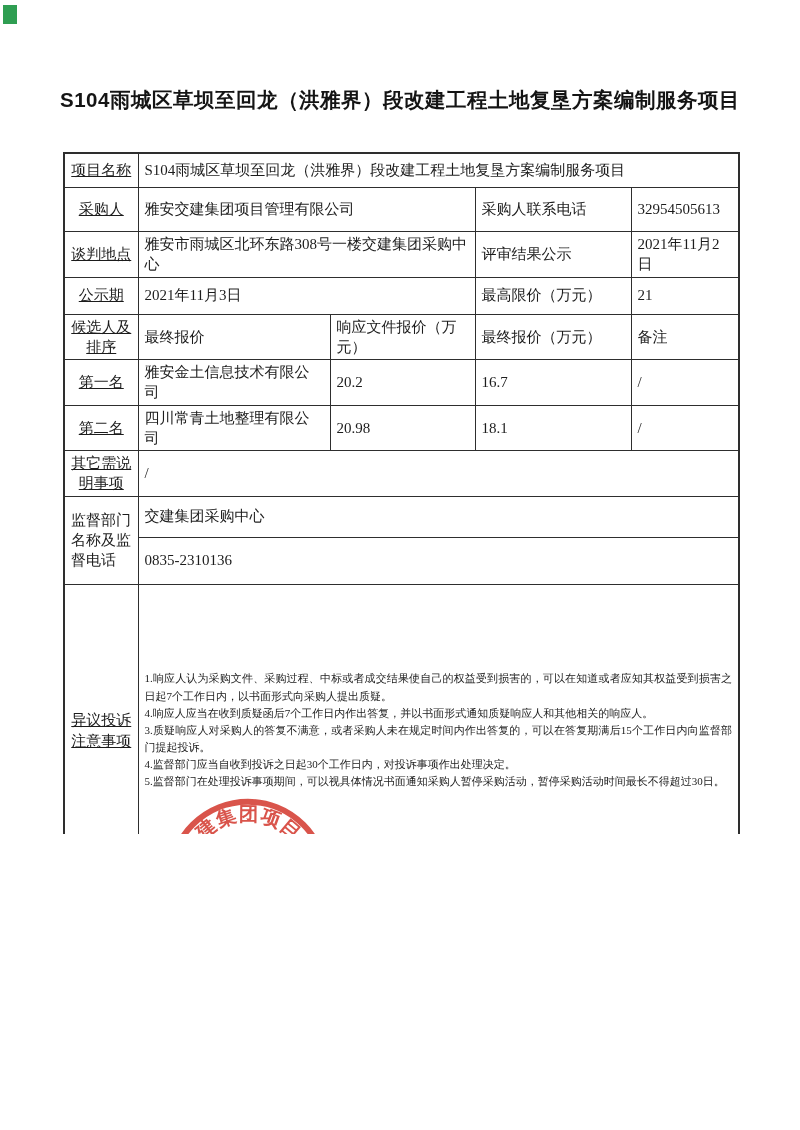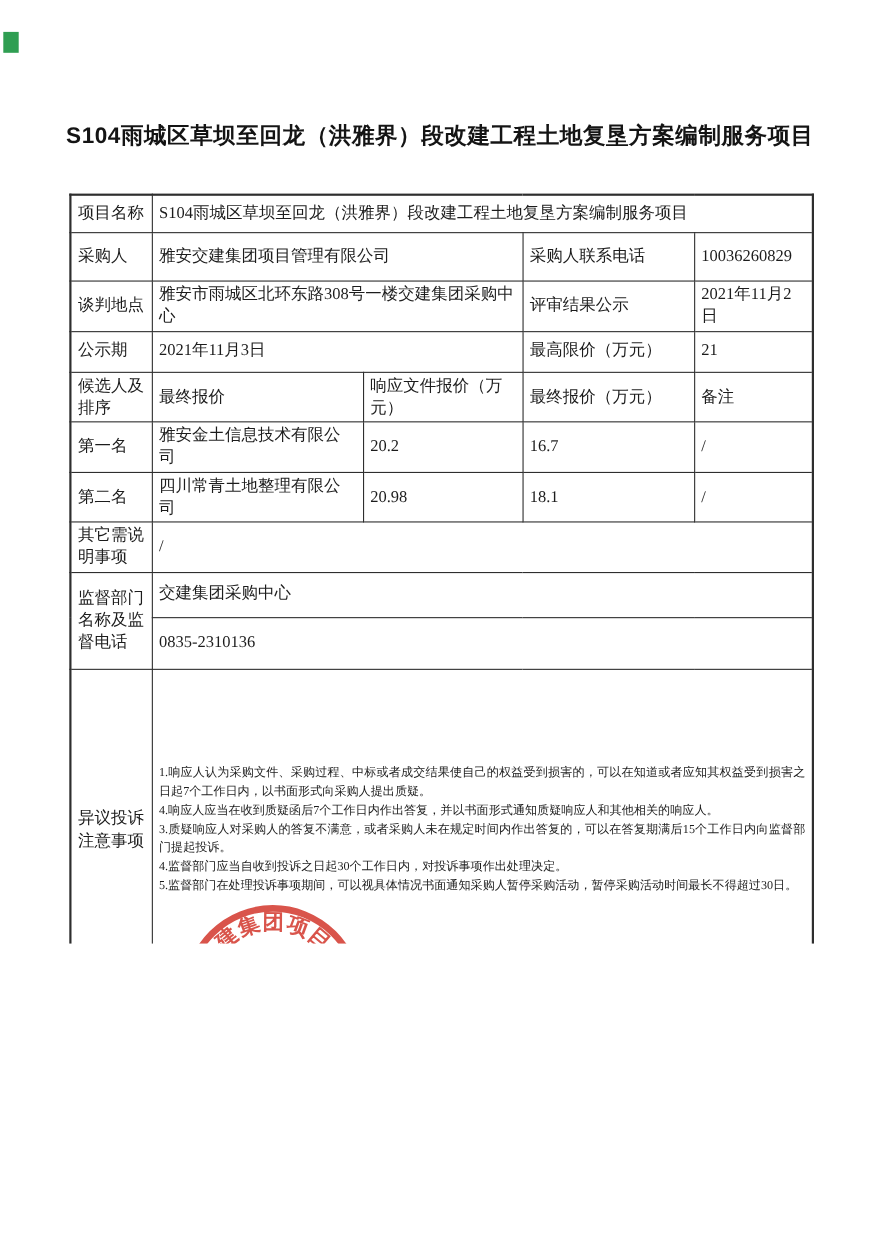--- a/index.html
+++ b/index.html
@@ -10,21 +10,20 @@
   }
   *{box-sizing:border-box;margin:0;padding:0;}
   html,body{background:#ffffff;}
   .page{
     position:relative;
     width:800px;height:834px;
     background:#ffffff;
     overflow:hidden;
     font-family:"Liberation Serif","DejaVu Serif",serif;
     color:var(--ink);
-    margin-top:24px;
   }
   .green-marker{
     position:absolute;left:3px;top:5px;width:14px;height:19px;
     background:var(--green-marker);
   }
   .doc-title{
     position:absolute;left:0;top:86px;width:100%;
     text-align:center;
     font-family:"Liberation Sans","DejaVu Sans",sans-serif;
     font-weight:700;font-size:20.5px;line-height:27px;
@@ -36,21 +35,21 @@
     font-size:15px;color:var(--ink);
   }
   .doc-table td{
     border:1.6px solid var(--border);
     padding:2px 6px;
     vertical-align:middle;
     line-height:1.35;
     overflow:hidden;
   }
   .doc-table{border:2px solid var(--border);}
-  .lab{text-align:left;padding-left:5px;}
+  .lab{text-align:center;padding-left:5px;text-decoration:underline;}
   .ctr{text-align:left;}
   .lft{text-align:left;}
   .notes-cell{padding:10px 12px 10px 10px;}
   .note-line{
     font-size:11px;line-height:1.56;text-align:justify;color:var(--ink);
   }
   .sign-cell{padding-left:6px;}
   .stamp{
     position:absolute;left:163px;top:795px;width:170px;height:170px;
     color:var(--stamp-red);
@@ -87,21 +86,21 @@
     </colgroup>
     <tbody>
       <tr style="height:34px">
         <td class="lab">项目名称</td>
         <td class="lft" colspan="4">S104雨城区草坝至回龙（洪雅界）段改建工程土地复垦方案编制服务项目</td>
       </tr>
       <tr style="height:44px">
         <td class="lab">采购人</td>
         <td class="lft" colspan="2">雅安交建集团项目管理有限公司</td>
         <td class="ctr">采购人联系电话</td>
-        <td class="ctr">10036260829</td>
+        <td class="ctr">32954505613</td>
       </tr>
       <tr style="height:46px">
         <td class="lab">谈判地点</td>
         <td class="lft" colspan="2">雅安市雨城区北环东路308号一楼交建集团采购中心</td>
         <td class="ctr">评审结果公示</td>
         <td class="ctr">2021年11月2日</td>
       </tr>
       <tr style="height:37px">
         <td class="lab">公示期</td>
         <td class="lft" colspan="2">2021年11月3日</td>

